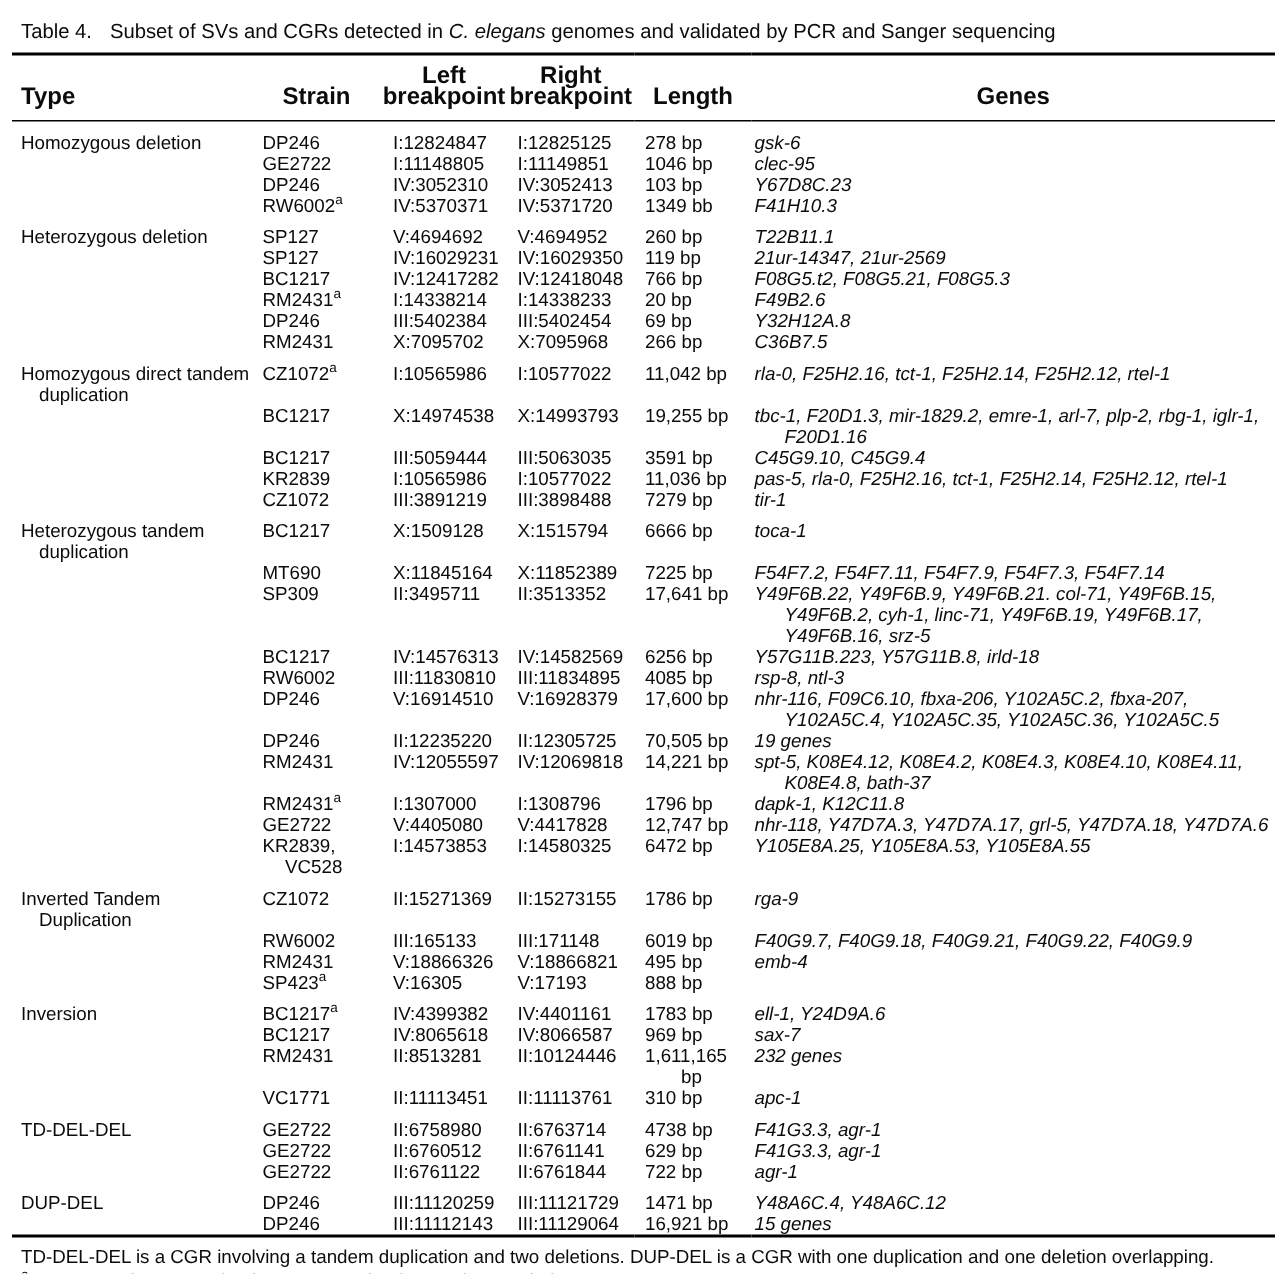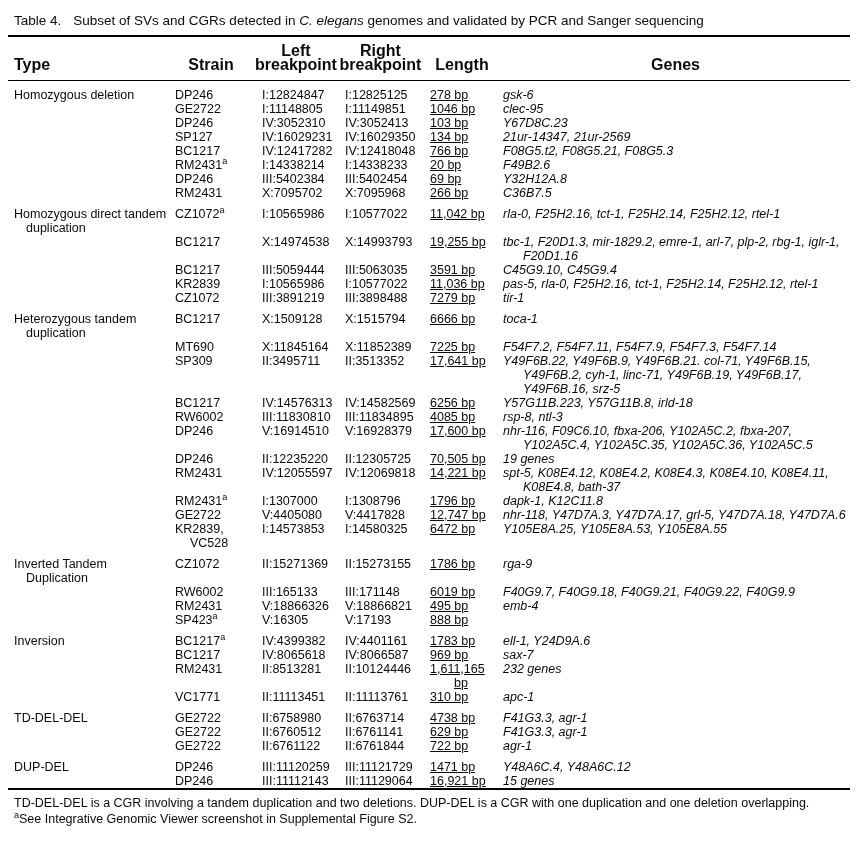--- a/index.html
+++ b/index.html
@@ -44,21 +44,21 @@
 
   td .hang { display: block; }
   td.col-type { padding-left: 6px; }
   td.col-type .hang { padding-left: 12px; text-indent: -12px; }
   td.col-strain { padding-left: 7px; }
   td.col-strain .hang { padding-left: 15px; text-indent: -15px; }
   td.col-left { padding-left: 8px; }
   td.col-left .hang { padding-left: 14px; text-indent: -14px; }
   td.col-right { padding-left: 7px; }
   td.col-right .hang { padding-left: 14px; text-indent: -14px; }
-  td.col-length { padding-left: 7px; padding-right: 10px; text-decoration: underline; }
+  td.col-length { padding-left: 7px; padding-right: 10px; }
   td.col-length .hang { padding-left: 24px; text-indent: -24px; }
   td.col-genes { padding-left: 2px; padding-right: 4px; font-style: italic; }
   td.col-genes .hang { padding-left: 20px; text-indent: -20px; }
 
   sup { font-size: 9px; line-height: 0; vertical-align: super; }
 
   .footnotes { padding-left: 6px; margin-top: 5px; font-size: 12.5px; line-height: 16px; }
   .footnote { white-space: normal; }
 </style>
 </head>
@@ -148,30 +148,70 @@
           </td>
           <td class="col-genes">
             <span class="hang">Y67D8C.23</span>
           </td>
         </tr>
         <tr>
           <td class="col-type">
             <span class="hang"></span>
           </td>
           <td class="col-strain">
+            <span class="hang">RW6002<sup>a</sup></span>
+          </td>
+          <td class="col-left">
+            <span class="hang">IV:5370371</span>
+          </td>
+          <td class="col-right">
+            <span class="hang">IV:5371720</span>
+          </td>
+          <td class="col-length">
+            <span class="hang">1349 bb</span>
+          </td>
+          <td class="col-genes">
+            <span class="hang">F41H10.3</span>
+          </td>
+        </tr>
+        <tr class="section-start">
+          <td class="col-type">
+            <span class="hang">Heterozygous deletion</span>
+          </td>
+          <td class="col-strain">
             <span class="hang">SP127</span>
           </td>
           <td class="col-left">
+            <span class="hang">V:4694692</span>
+          </td>
+          <td class="col-right">
+            <span class="hang">V:4694952</span>
+          </td>
+          <td class="col-length">
+            <span class="hang">260 bp</span>
+          </td>
+          <td class="col-genes">
+            <span class="hang">T22B11.1</span>
+          </td>
+        </tr>
+        <tr>
+          <td class="col-type">
+            <span class="hang"></span>
+          </td>
+          <td class="col-strain">
+            <span class="hang">SP127</span>
+          </td>
+          <td class="col-left">
             <span class="hang">IV:16029231</span>
           </td>
           <td class="col-right">
             <span class="hang">IV:16029350</span>
           </td>
           <td class="col-length">
-            <span class="hang">134 bp</span>
+            <span class="hang">119 bp</span>
           </td>
           <td class="col-genes">
             <span class="hang">21ur-14347, 21ur-2569</span>
           </td>
         </tr>
         <tr>
           <td class="col-type">
             <span class="hang"></span>
           </td>
           <td class="col-strain">

